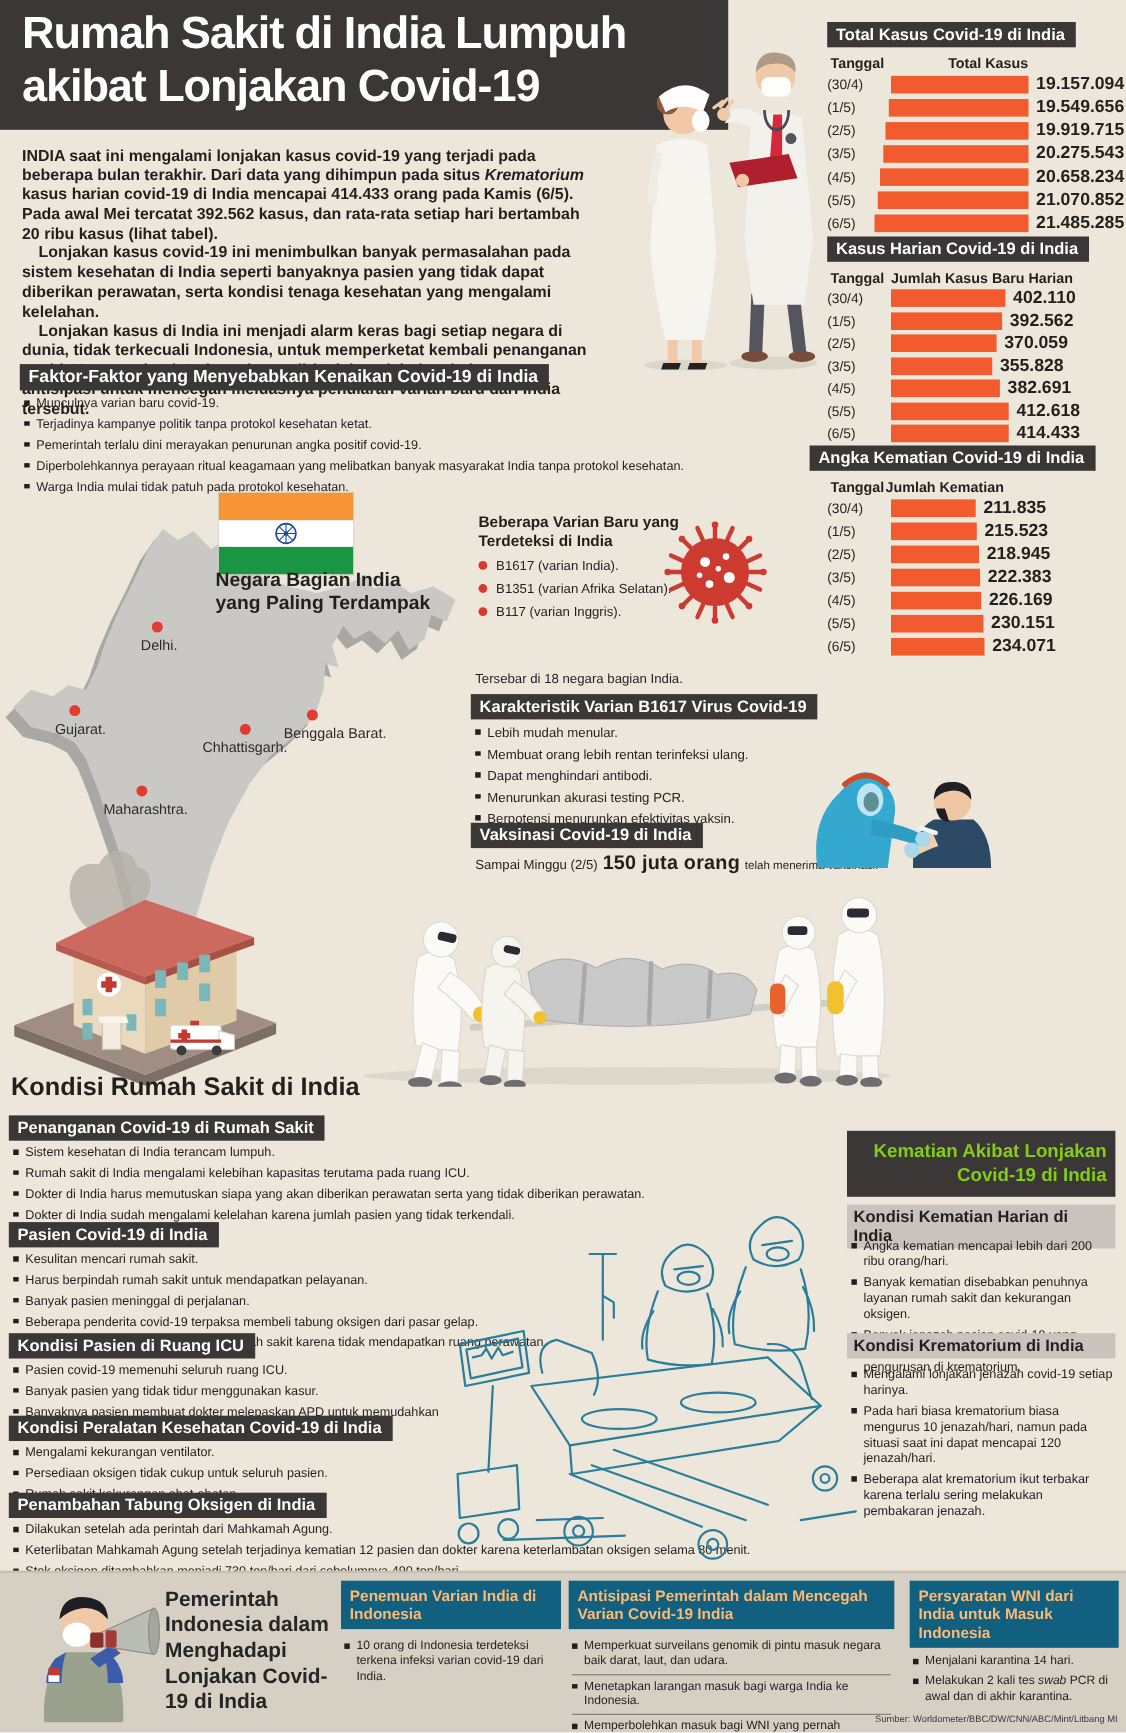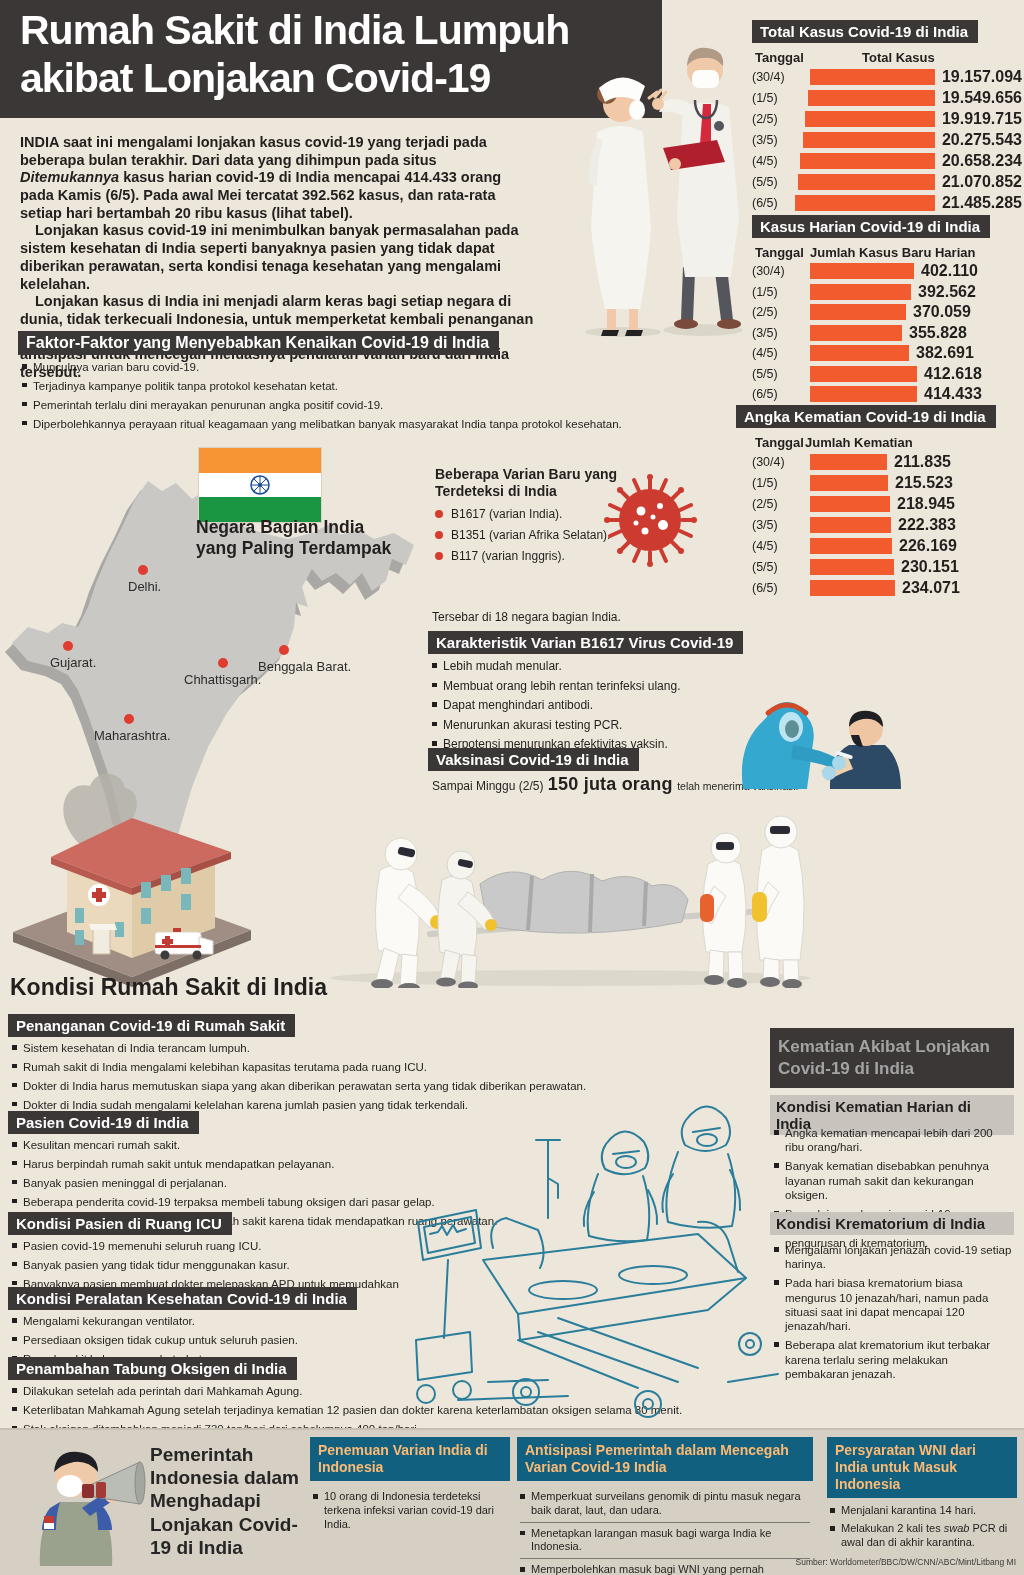--- a/index.html
+++ b/index.html
@@ -47,22 +47,22 @@
   .chart-rows{position:absolute;}
   .crow{display:flex;align-items:center;}
   .clab{width:58px;font-size:12.5px;}
   .cbar{height:16px;background:#f15b2e;flex:0 0 auto;}
   .cval{margin-left:7px;font-size:16px;font-weight:bold;white-space:nowrap;}
   .colhead{position:absolute;font-size:13px;font-weight:bold;white-space:nowrap;}
 
   .bigKondisi{left:10px;top:974px;font-size:23px;font-weight:bold;}
 
   
-  .kembox{left:770px;top:1028px;width:228px;background:#3a3736;color:#a3a3a3;font-weight:bold;
-          font-size:17px;line-height:1.3;padding:8px 8px;}
+  .kembox{left:770px;top:1028px;width:228px;background:#3a3736;color:#84cc16;font-weight:bold;
+          font-size:17px;line-height:1.3;padding:8px 8px;text-align:right;}
   .graybar{background:#c8c4bd;font-weight:bold;font-size:15px;padding:3px 6px;width:232px;}
 
   
   .band{left:0;top:1428px;width:1024px;height:147px;background:#d6cfc3;border-top:2px solid #c7bfb1;}
   .bandTitle{left:150px;top:1443px;width:168px;font-size:19px;font-weight:bold;line-height:1.22;color:#262626;}
   .tealbar{background:#11607f;color:#fdba74;font-weight:bold;font-size:14px;padding:5px 8px;line-height:1.22;}
   .seplist li{border-bottom:1px solid #7d7a74;padding-bottom:4px;margin-bottom:4px;}
   .seplist li:last-child{border-bottom:none;}
   .source{font-size:8.5px;color:#3a3a3a;}
 </style>
@@ -105,31 +105,32 @@
     <path d="M52,120 Q77,108 98,120 L106,215 Q103,258 95,297 L60,297 Q50,258 46,215 Z" fill="#f6f4ef"></path>
     <path d="M52,126 Q42,150 44,172 L52,174 Q52,148 58,128 Z" fill="#efece5"></path>
     <circle cx="76" cy="92" r="18" fill="#f2c9a8"></circle>
     <circle cx="62" cy="82" r="10" fill="#8a5a3b"></circle>
     <path d="M58,92 Q60,70 80,70 Q94,72 94,88 Q84,78 72,80 Q62,82 58,92 Z" fill="#8a5a3b"></path>
     <path d="M54,76 Q76,56 100,74 L94,90 Q76,80 60,90 Z" fill="#fdfdfb"></path>
     <ellipse cx="92" cy="98" rx="8" ry="10" fill="#fdfdfb"></ellipse>
   </svg>
 
   <div class="abs intro">
-    <p><span>INDIA saat ini mengalami lonjakan kasus covid-19 yang terjadi pada beberapa bulan terakhir. Dari data yang dihimpun pada situs </span><span class="ital">Ditemukannya</span><span> kasus harian covid-19 di India mencapai 414.433 orang pada Kamis (6/5). Pada awal Mei tercatat 392.562 kasus, dan rata-rata setiap hari bertambah 20 ribu kasus (lihat tabel).</span></p>
+    <p><span>INDIA saat ini mengalami lonjakan kasus covid-19 yang terjadi pada beberapa bulan terakhir. Dari data yang dihimpun pada situs </span><span class="ital">Krematorium</span><span> kasus harian covid-19 di India mencapai 414.433 orang pada Kamis (6/5). Pada awal Mei tercatat 392.562 kasus, dan rata-rata setiap hari bertambah 20 ribu kasus (lihat tabel).</span></p>
     <p class="ind">Lonjakan kasus covid-19 ini menimbulkan banyak permasalahan pada sistem kesehatan di India seperti banyaknya pasien yang tidak dapat diberikan perawatan, serta kondisi tenaga kesehatan yang mengalami kelelahan.</p>
     <p class="ind">Lonjakan kasus di India ini menjadi alarm keras bagi setiap negara di dunia, tidak terkecuali Indonesia, untuk memperketat kembali penanganan covid-19, pemerintah Indonesia sendiri telah melakukan beberapa antisipasi untuk mencegah meluasnya penularan varian baru dari India tersebut.</p>
   </div>
 
   <div class="abs darkbar fz16" style="left:18px;top:331px;">Faktor-Faktor yang Menyebabkan Kenaikan Covid-19 di India</div>
   <ul class="abs blist fz115" style="left:22px;top:360px;width:660px;">
       <li>Munculnya varian baru covid-19.</li>
       <li>Terjadinya kampanye politik tanpa protokol kesehatan ketat.</li>
       <li>Pemerintah terlalu dini merayakan penurunan angka positif covid-19.</li>
       <li>Diperbolehkannya perayaan ritual keagamaan yang melibatkan banyak masyarakat India tanpa protokol kesehatan.</li>
+      <li>Warga India mulai tidak patuh pada protokol kesehatan.</li>
     </ul>
 
   <svg class="abs" style="left:0;top:475px;" width="420" height="510" viewBox="0 0 420 510">
     <path d="M148,6 L162,16 L176,8 L192,24 L204,16 L220,36 L240,50 L262,58 L288,64 L312,58 L332,48 L340,60 L358,54 L374,64 L394,58 L414,70 L406,90 L392,84 L386,106 L372,116 L362,98 L350,110 L336,98 L322,106 L312,94 L302,112 L308,132 L296,128 L294,152 L286,176 L268,194 L246,212 L228,236 L208,272 L192,312 L178,360 L168,420 L160,470 L155,502 L148,478 L140,430 L132,390 L122,350 L112,310 L100,275 L88,240 L78,215 L68,200 L52,192 L28,186 L12,168 L28,152 L48,158 L62,148 L78,152 L88,132 L96,108 L108,80 L122,52 L134,26 Z" transform="translate(-7,9)" fill="#aaa8a4"></path>
     <path d="M148,6 L162,16 L176,8 L192,24 L204,16 L220,36 L240,50 L262,58 L288,64 L312,58 L332,48 L340,60 L358,54 L374,64 L394,58 L414,70 L406,90 L392,84 L386,106 L372,116 L362,98 L350,110 L336,98 L322,106 L312,94 L302,112 L308,132 L296,128 L294,152 L286,176 L268,194 L246,212 L228,236 L208,272 L192,312 L178,360 L168,420 L160,470 L155,502 L148,478 L140,430 L132,390 L122,350 L112,310 L100,275 L88,240 L78,215 L68,200 L52,192 L28,186 L12,168 L28,152 L48,158 L62,148 L78,152 L88,132 L96,108 L108,80 L122,52 L134,26 Z" fill="#c9c8c5"></path>
   </svg>
   <div class="abs rdot" style="left:138px;top:565px;"></div>
   <div class="abs maplabel" style="left:128px;top:579px;">Delhi.</div>
   <div class="abs rdot" style="left:63px;top:641px;"></div>
   <div class="abs maplabel" style="left:50px;top:655px;">Gujarat.</div>

